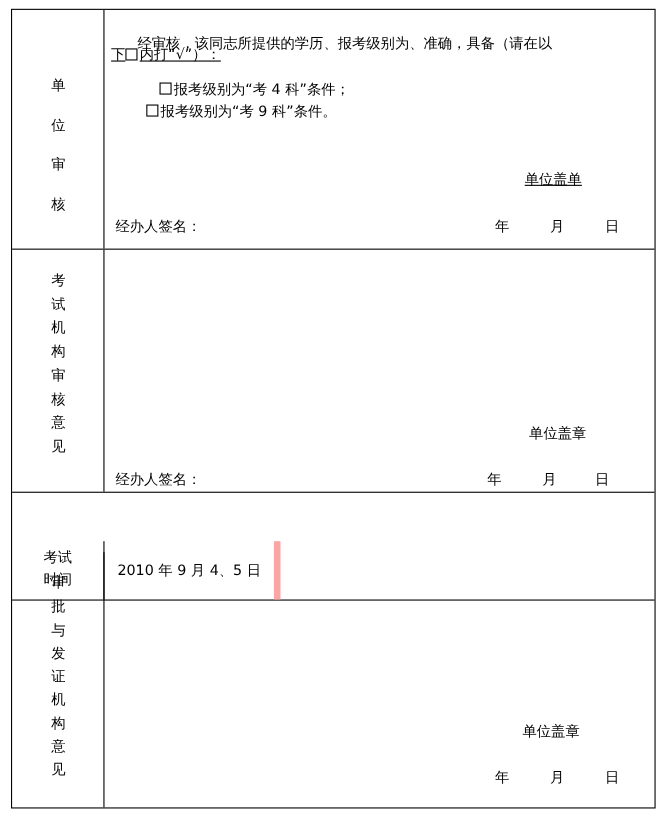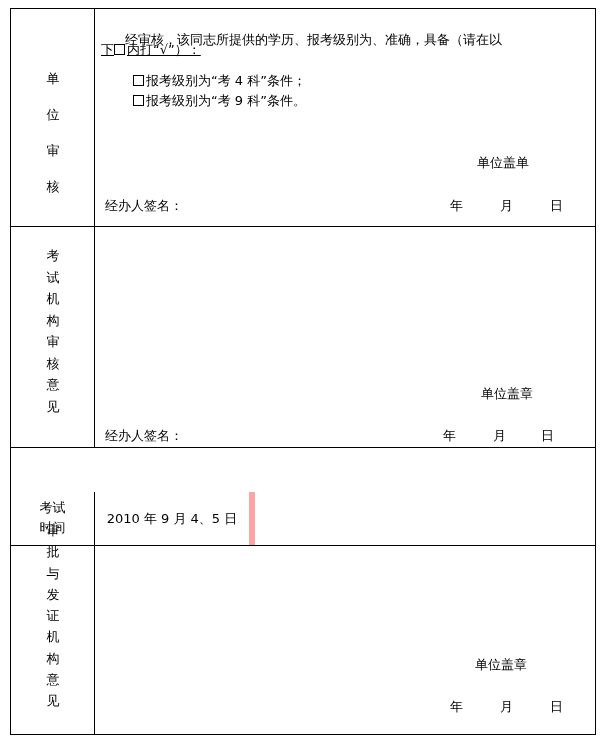--- a/index.html
+++ b/index.html
@@ -27,27 +27,27 @@
         <span>位</span>
         <span>审</span>
         <span>核</span>
       </div>
     </div>
     <div class="content">
       <div class="abs" style="left:30px; top:22px;">经审核，该同志所提供的学历、报考级别为、准确，具备（请在以</div>
       <div class="abs" style="left:6px; top:32px;text-decoration:underline;">
         <span>下</span><span class="box"></span><span>内打“√”）：</span>
       </div>
-      <div class="abs" style="left:38px; top:63px;">
+      <div class="abs" style="left:50px; top:63px;">
         <span class="box"></span><span>报考级别为“考 4 科”条件；</span>
       </div>
       <div class="abs" style="left:38px; top:83px;">
         <span class="box"></span><span>报考级别为“考 9 科”条件。</span>
       </div>
-      <div class="abs" style="left:382px; top:145px;">单位盖单</div>
+      <div class="abs" style="left:382px; top:145px;text-decoration:underline;">单位盖单</div>
       <div class="abs" style="left:10px; top:188px;">经办人签名：</div>
       <div class="abs" style="left:355px; top:188px;">年</div>
       <div class="abs" style="left:405px; top:188px;">月</div>
       <div class="abs" style="left:455px; top:188px;">日</div>
     </div>
   </div>
 
   <div class="row" style="top:218px; height:221px;">
     <div class="label">
       <div class="vlabel" style="top:18px; line-height:21.5px;">

